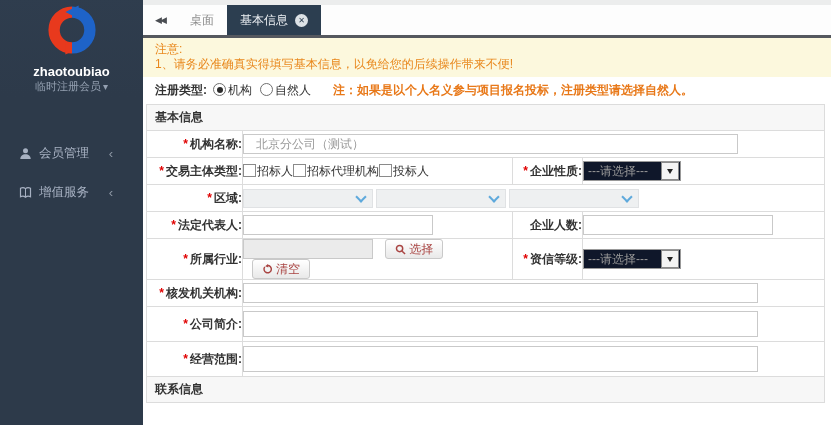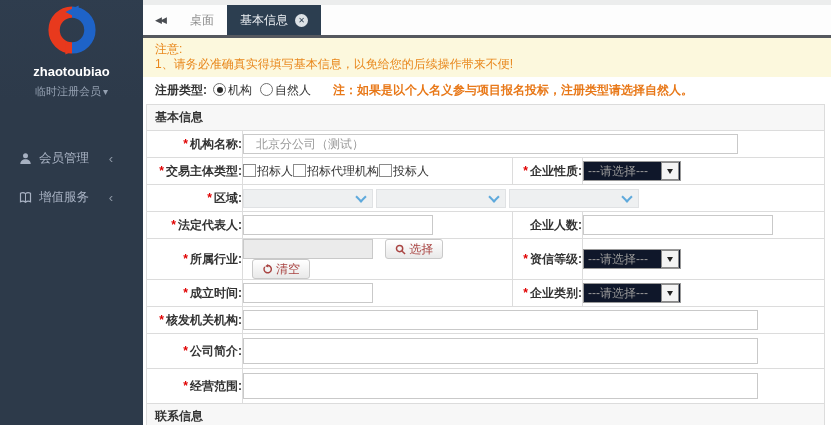--- a/index.html
+++ b/index.html
@@ -6,21 +6,21 @@
   body{
     width:831px;height:425px;overflow:hidden;position:relative;
     font-family:"Liberation Sans","DejaVu Sans",sans-serif;
     background:#ffffff;font-size:12px;color:#333;
   }
   
   .sidebar{position:absolute;left:0;top:0;width:143px;height:425px;background:#2d3a4a;}
   .profile{padding-top:5px;text-align:center;background:linear-gradient(180deg,#31405278,#2d3a4a 90%);padding-bottom:14px;}
   .logo{display:inline-block;}
   .username{color:#ffffff;font-weight:bold;font-size:13px;margin-top:6px;}
-  .role{color:#94a0b1;font-size:11px;margin-top:5px;cursor:pointer;}
+  .role{color:#94a0b1;font-size:11px;cursor:pointer;}
   .role .caret{font-size:10px;margin-left:2px;}
   .menu{margin-top:26px;}
   .menu-item{display:flex;align-items:center;padding:11px 30px 11px 19px;color:#a7b1c2;font-size:12.5px;cursor:pointer;}
   .menu-item .mi-icon{display:inline-flex;margin-right:7px;}
   .menu-item .chev{margin-left:auto;color:#8e98a5;font-size:13px;line-height:10px;}
   
   .main{position:absolute;left:143px;top:0;right:0;bottom:0;background:#fff;}
   .topstrip{height:5px;background:#eceded;}
   .tabbar{height:30px;background:#fdfdfd;border-bottom:3px solid #55585e;display:flex;align-items:stretch;}
   .collapse-btn{width:34px;display:flex;align-items:center;justify-content:center;color:#4a4d52;font-size:9px;letter-spacing:-2px;cursor:pointer;}
@@ -223,33 +223,20 @@
       <td class="ctl">
         <span class="nselect">
               <span class="ns-text">---请选择---</span>
               <span class="ns-btn">
                 <i></i>
               </span>
             </span>
       </td>
     </tr>
 
-    <tr class="simple">
-      <td class="lbl"><span class="star">*</span><span>成立时间:</span></td>
-      <td class="ctl"><input class="txt w130" value="" style=""></td>
-      <td class="lbl"><span class="star">*</span><span>企业类别:</span></td>
-      <td class="ctl">
-        <span class="nselect">
-              <span class="ns-text">---请选择---</span>
-              <span class="ns-btn">
-                <i></i>
-              </span>
-            </span>
-      </td>
-    </tr>
 
     <tr class="simple">
       <td class="lbl"><span class="star">*</span><span>核发机关机构:</span></td>
       <td class="ctl" colspan="3"><input class="txt w515" value="" style=""></td>
     </tr>
 
     <tr class="tall">
       <td class="lbl"><span class="star">*</span><span>公司简介:</span></td>
       <td class="ctl" colspan="3"><textarea class="ta" style=""></textarea></td>
     </tr>

